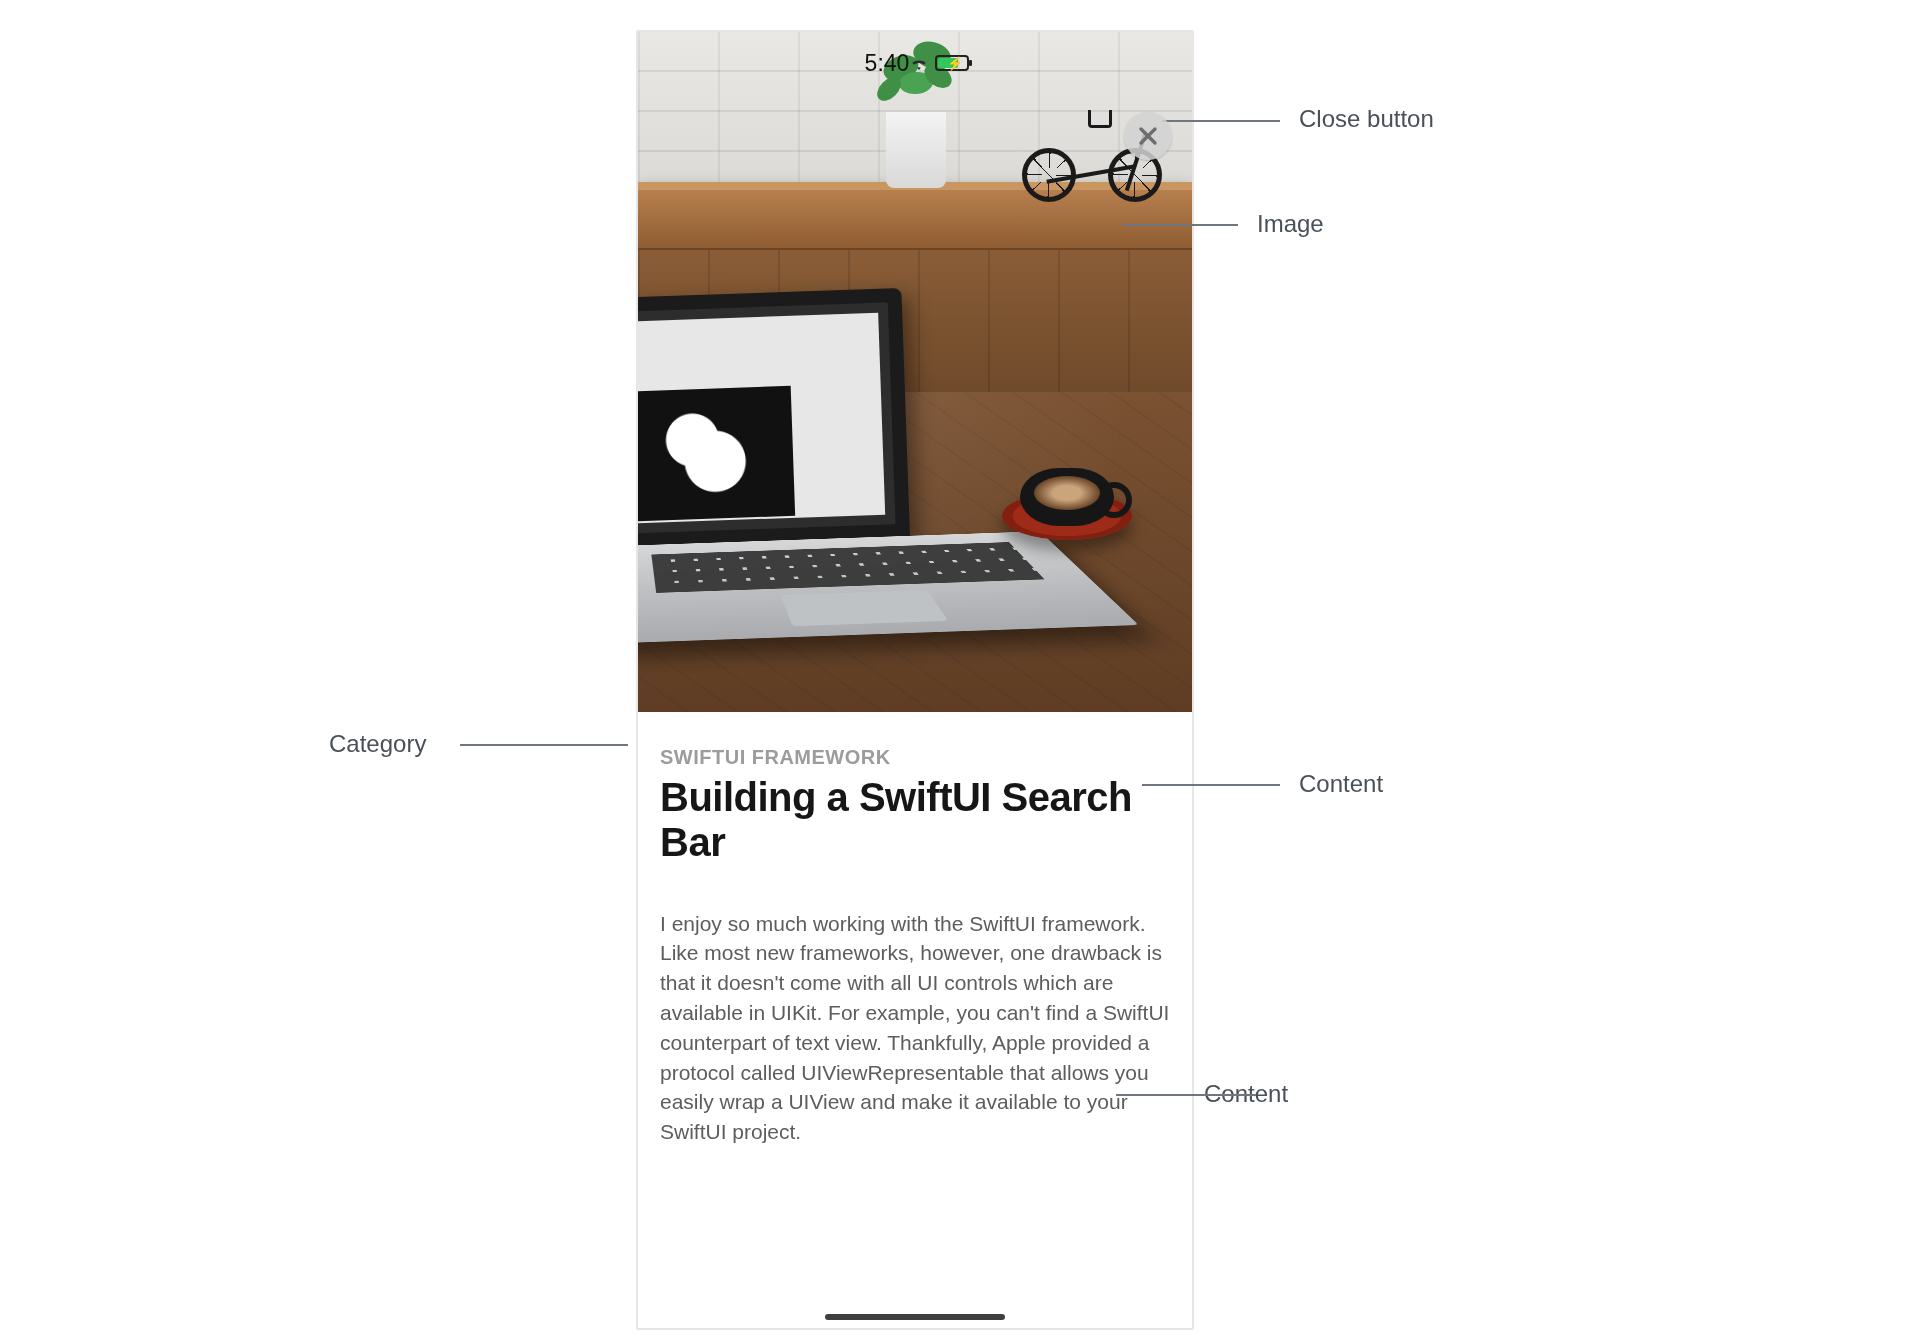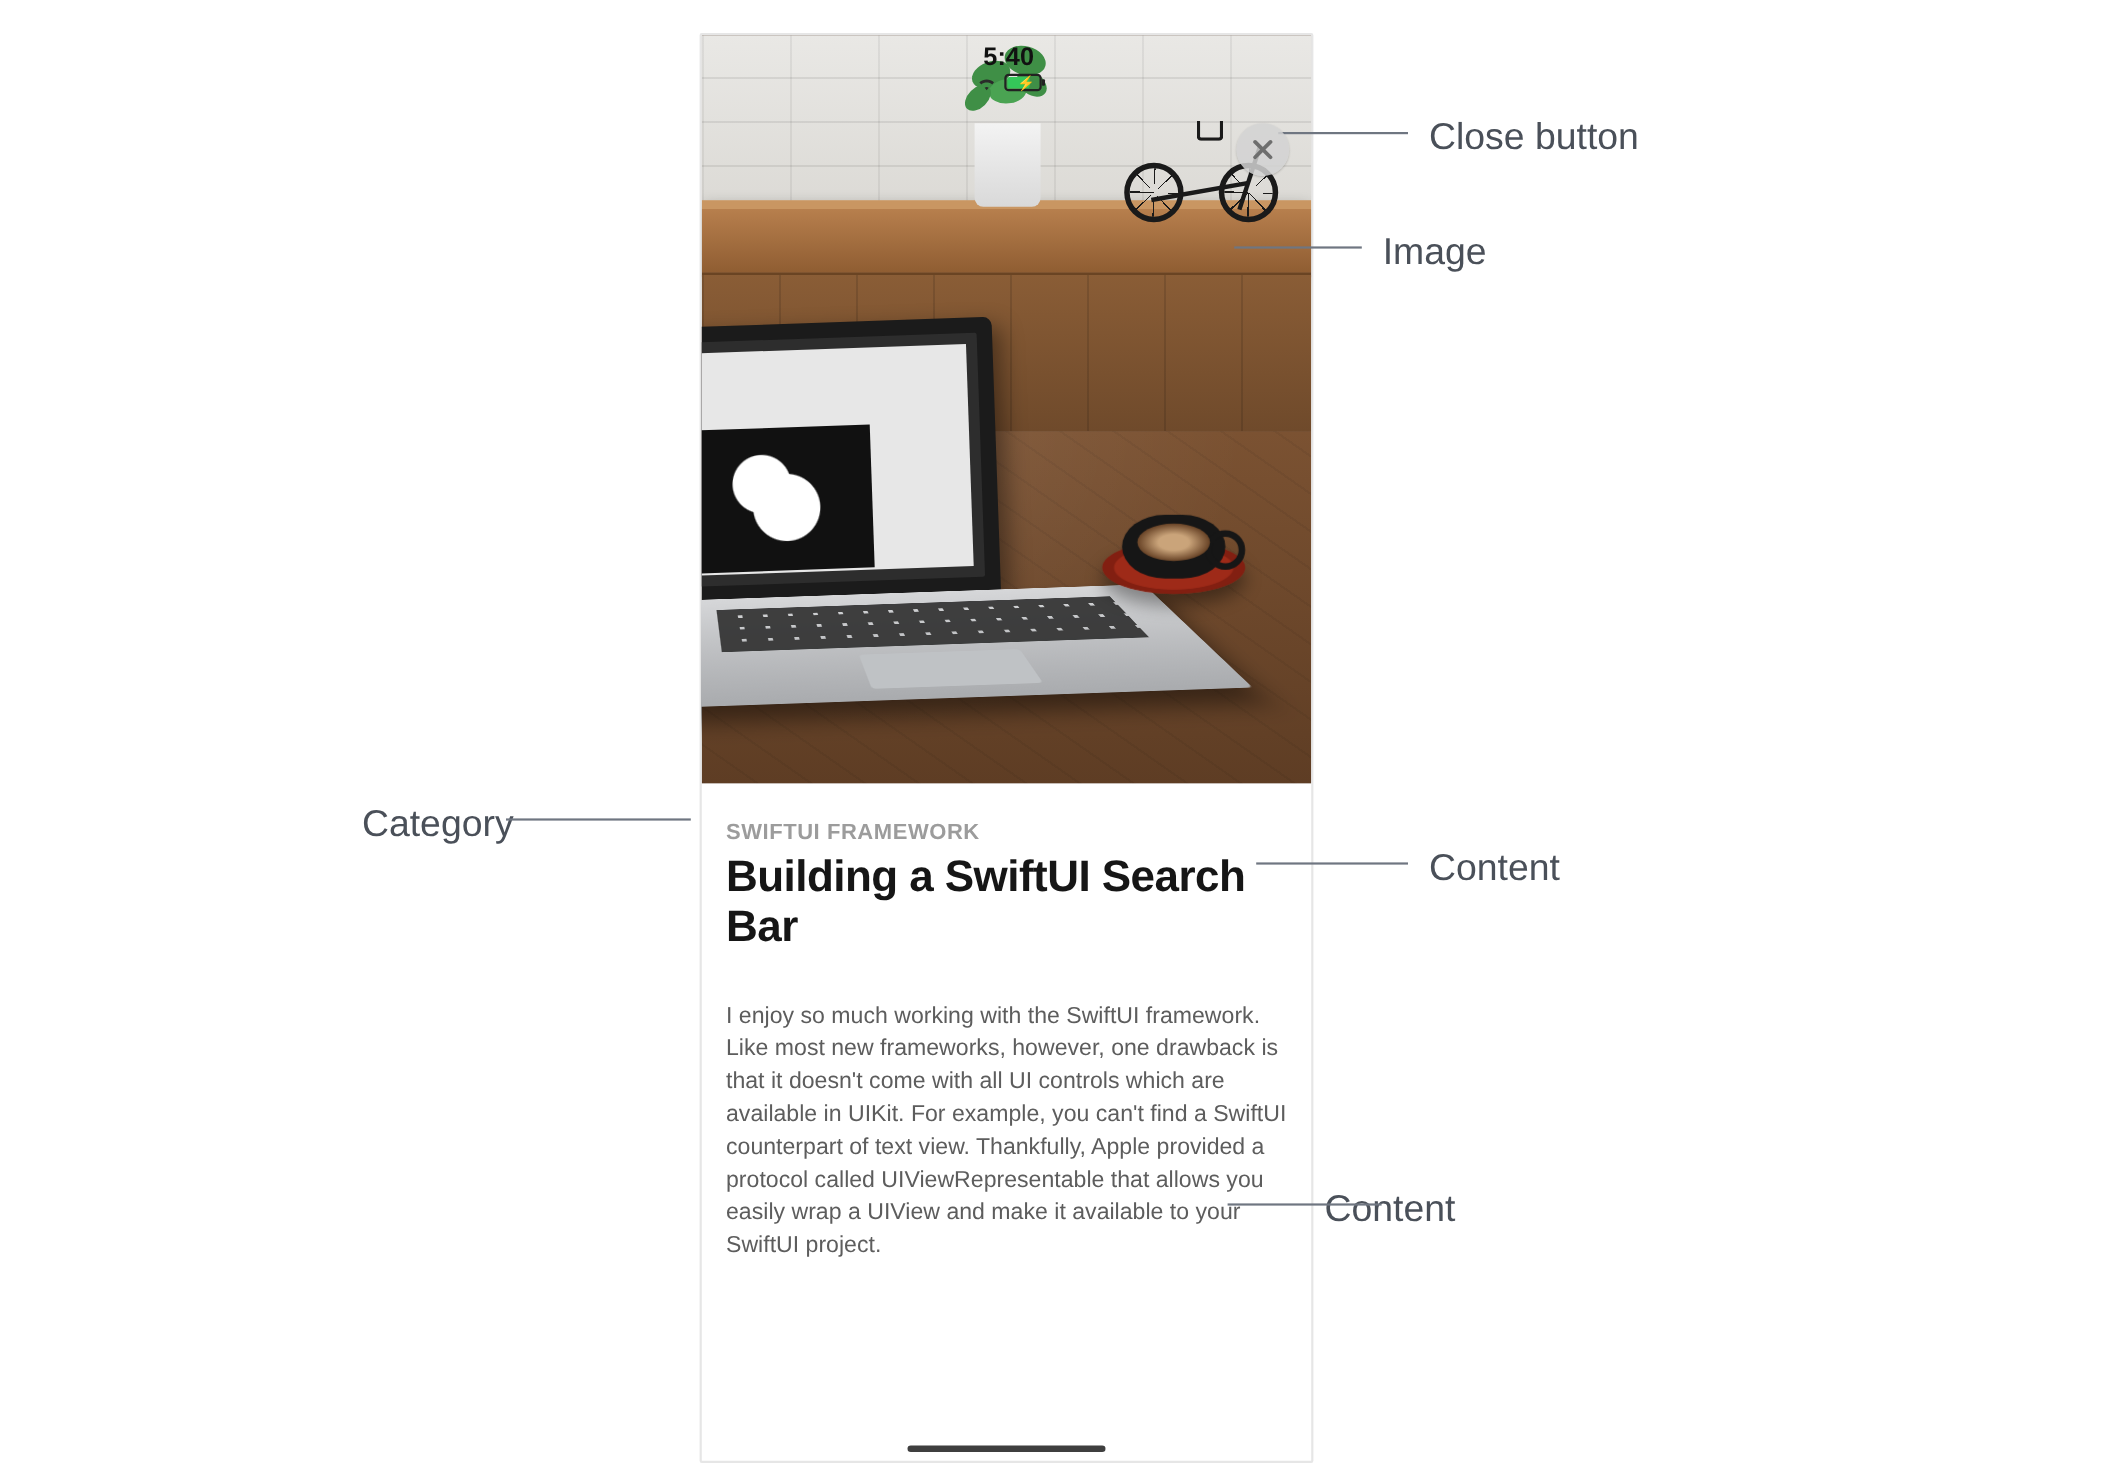--- a/index.html
+++ b/index.html
@@ -176,25 +176,24 @@
   }
   .coffee{
     position:absolute; right:92px; top:444px; width:66px; height:34px;
     background: radial-gradient(ellipse at center,#caa47a 0 30%, #6a4528 70%);
     border-radius:50%;
   }
 
   
   .statusbar {
     position:absolute; left:0; top:0; width:100%; height:56px;
-    display:flex; align-items:center; justify-content:flex-start;
+    display:flex; align-items:center; justify-content:center;
     padding: 6px 28px 0 32px;
-    color:#111; font-weight:700; font-size:23px;
+    color:#111; font-weight:400; font-size:23px;
     z-index:5;
-    flex-direction:column;
   }
   .status-icons { display:flex; align-items:center; gap:6px; }
   .battery {
     width:34px; height:16px; border:2px solid #222; border-radius:4px;
     position:relative; display:inline-block;
   }
   .battery::after{content:"";position:absolute;right:-5px;top:3px;width:3px;height:6px;background:#222;border-radius:1px;}
   .battery-fill{position:absolute;left:1px;top:1px;bottom:1px;width:65%;background:#34c759;border-radius:2px;}
   .battery-bolt{position:absolute;left:10px;top:-1px;font-size:13px;color:#111;}
   .wifi{width:20px;height:20px;}
@@ -222,21 +221,21 @@
   }
 
   
   .home-indicator{
     position:absolute; bottom:8px; left:50%; transform:translateX(-50%);
     width:180px;height:6px;background:#1d1d1d;border-radius:3px;opacity:0.85;
   }
 
   
   .annot {
-    position:absolute; color:#4a5059; font-size:34px; font-weight:400;
+    position:absolute; color:#4a5059; font-size:24px; font-weight:400;
   }
   .leader {
     position:absolute; height:2px; background:#6f7681;
   }
 </style>
 </head>
 <body>
 
 <div class="phone">
 

